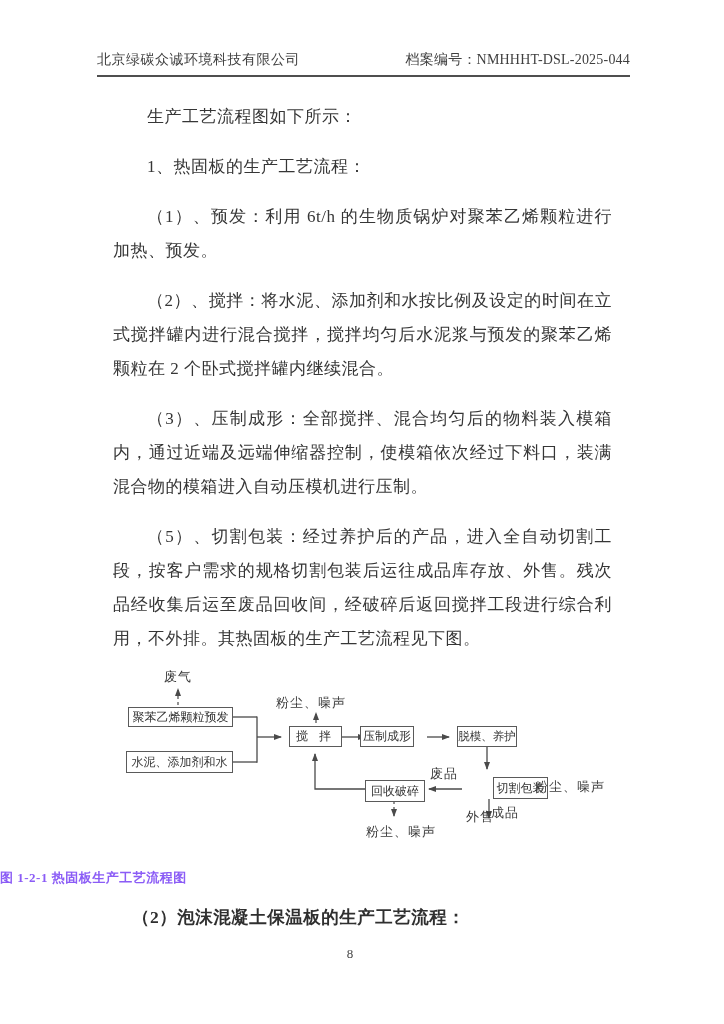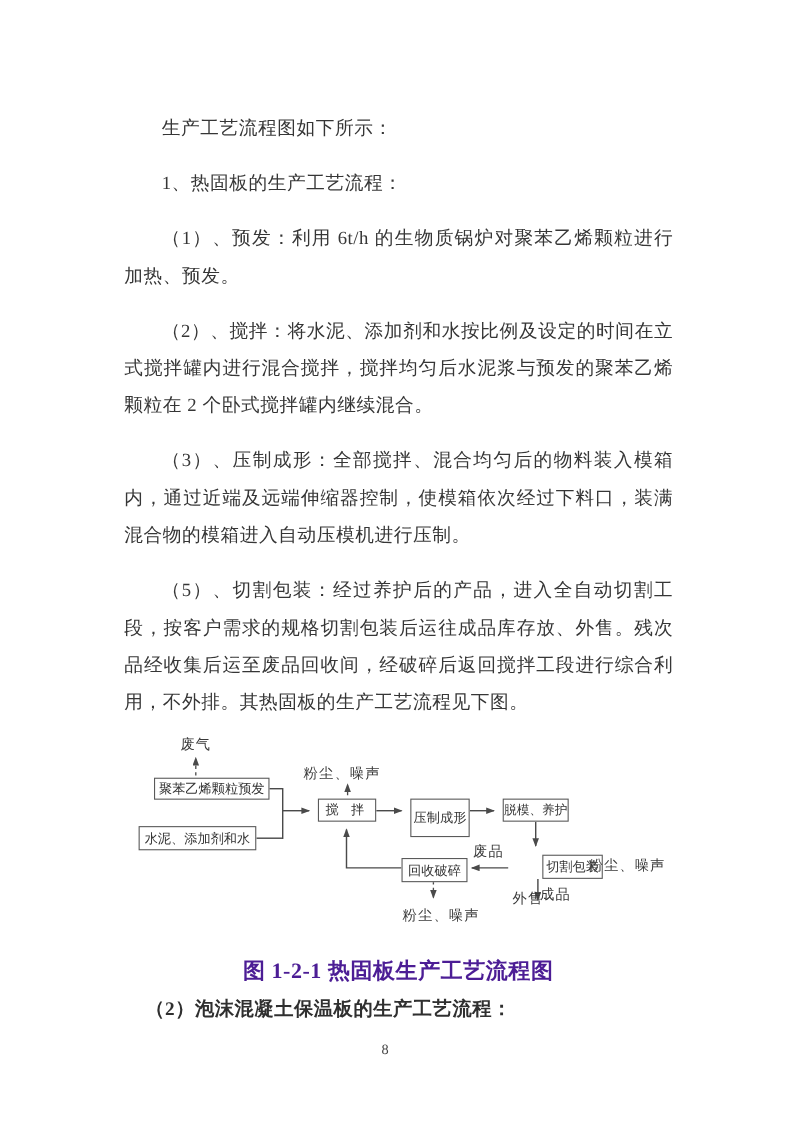--- a/index.html
+++ b/index.html
@@ -31,55 +31,59 @@
     position:absolute; box-sizing:border-box;
     border:1px solid #5a5a5a; background:#fff;
     display:flex; align-items:center; justify-content:center;
     font-size:12px; color:#333; white-space:nowrap;
     font-family:"Liberation Serif","DejaVu Serif",serif;
   }
   .flabel {
     position:absolute; font-size:13px; color:#383838; white-space:nowrap;
     letter-spacing:1px;
   }
-  .b-pre   { left:140px; top:52px;  width:105px; height:20px; }
+  .b-pre   { left:128px; top:52px;  width:105px; height:20px; }
   .b-mat   { left:126px; top:96px;  width:107px; height:22px; }
   .b-mix   { left:289px; top:71px;  width:53px;  height:21px; letter-spacing:4px; }
-  .b-press { left:373px; top:71px;  width:54px;  height:35px; }
+  .b-press { left:360px; top:71px;  width:54px;  height:21px; }
   .b-demo  { left:457px; top:71px;  width:60px;  height:21px; font-size:11.5px; }
   .b-cut   { left:462px; top:122px; width:55px;  height:22px;margin-left:31px; }
   .b-rec   { left:365px; top:125px; width:60px;  height:22px; }
   .l-gas   { left:164px; top:13px; }
   .l-dn1   { left:276px; top:39px; }
   .l-waste { left:430px; top:110px; }
   .l-dn2   { left:535px; top:123px; }
   .l-fin   { left:491px; top:149px; }
   .l-sale  { left:466px; top:153px; }
   .l-dn3   { left:366px; top:168px; }
   
   .caption {
     position:absolute; left:0; top:869px; width:724px;
-    text-align:center; font-weight:bold; font-size:20px; color:#4c1d95;
+    text-align:left; font-weight:bold; font-size:13px; color:#8b5cf6;
     letter-spacing:0.5px;
   }
   .section {
     position:absolute; left:97px; top:905px; width:531px;
     font-weight:bold; font-size:17.5px; color:#2f2f2f;
     text-indent:2em; letter-spacing:0.5px;
   }
   .page-number {
     position:absolute; left:0; top:946px; width:700px;
     text-align:center; font-size:13px; color:#444;
   }
 </style>
 </head>
 <body>
 
 <div class="page">
 
+  <div class="header">
+    <span>北京绿碳众诚环境科技有限公司</span>
+    <span class="docno"><span>档案编号：</span><span>NMHHHT-DSL-2025-044</span></span>
+  </div>
 
   <div class="body-text">
     <p>生产工艺流程图如下所示：</p>
     <p>1、热固板的生产工艺流程：</p>
     <p>（1）、预发：利用 6t/h 的生物质锅炉对聚苯乙烯颗粒进行加热、预发。</p>
     <p>（2）、搅拌：将水泥、添加剂和水按比例及设定的时间在立式搅拌罐内进行混合搅拌，搅拌均匀后水泥浆与预发的聚苯乙烯颗粒在 2 个卧式搅拌罐内继续混合。</p>
     <p>（3）、压制成形：全部搅拌、混合均匀后的物料装入模箱内，通过近端及远端伸缩器控制，使模箱依次经过下料口，装满混合物的模箱进入自动压模机进行压制。</p>
     <p>（5）、切割包装：经过养护后的产品，进入全自动切割工段，按客户需求的规格切割包装后运往成品库存放、外售。残次品经收集后运至废品回收间，经破碎后返回搅拌工段进行综合利用，不外排。其热固板的生产工艺流程见下图。</p>
   </div>
 

